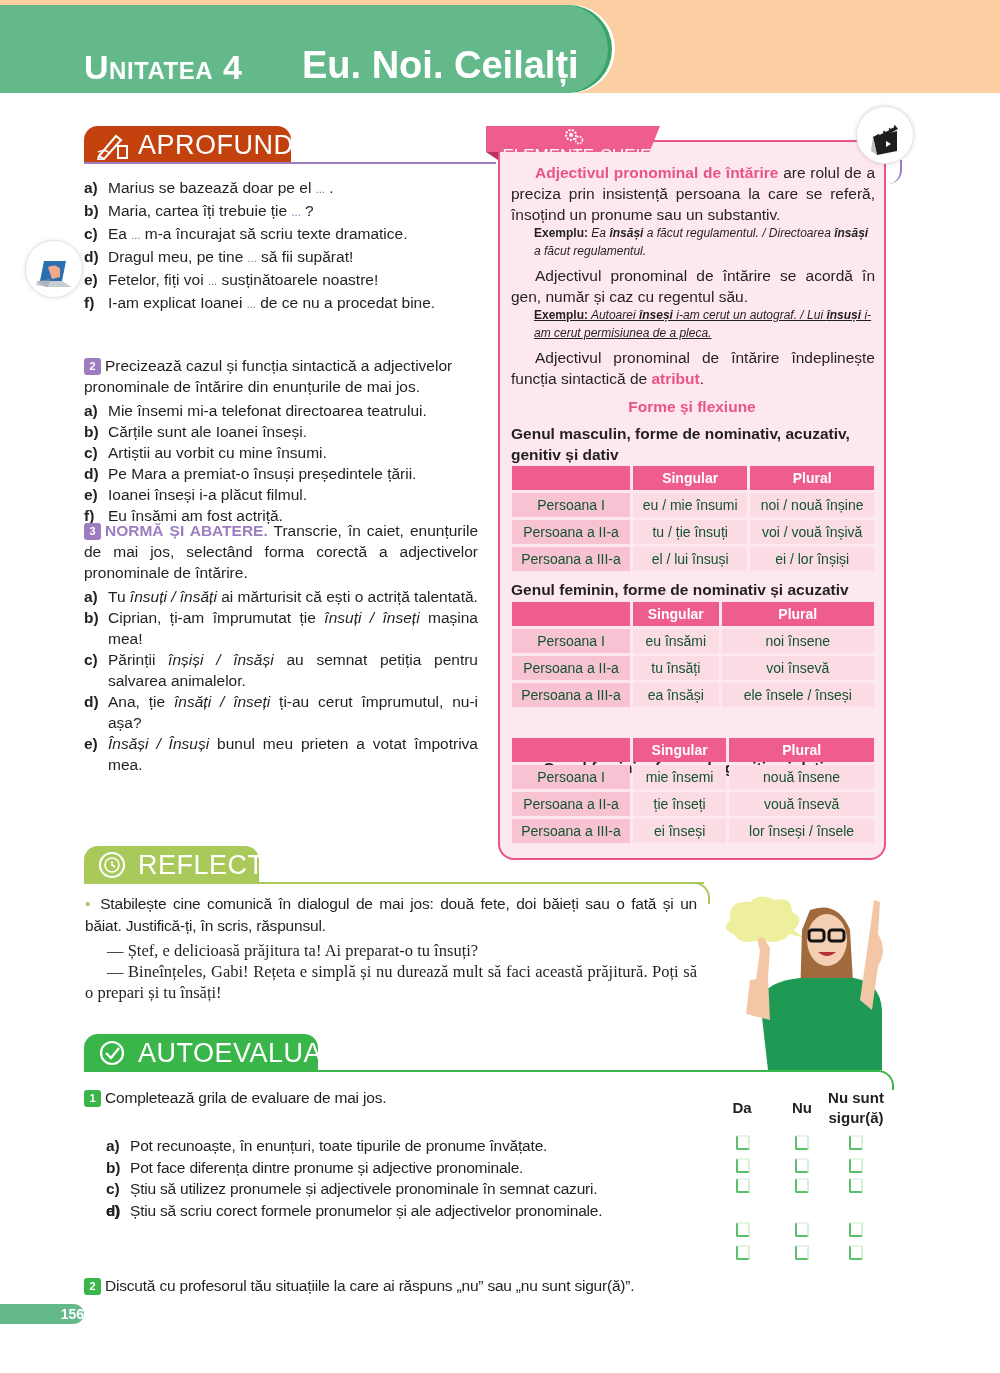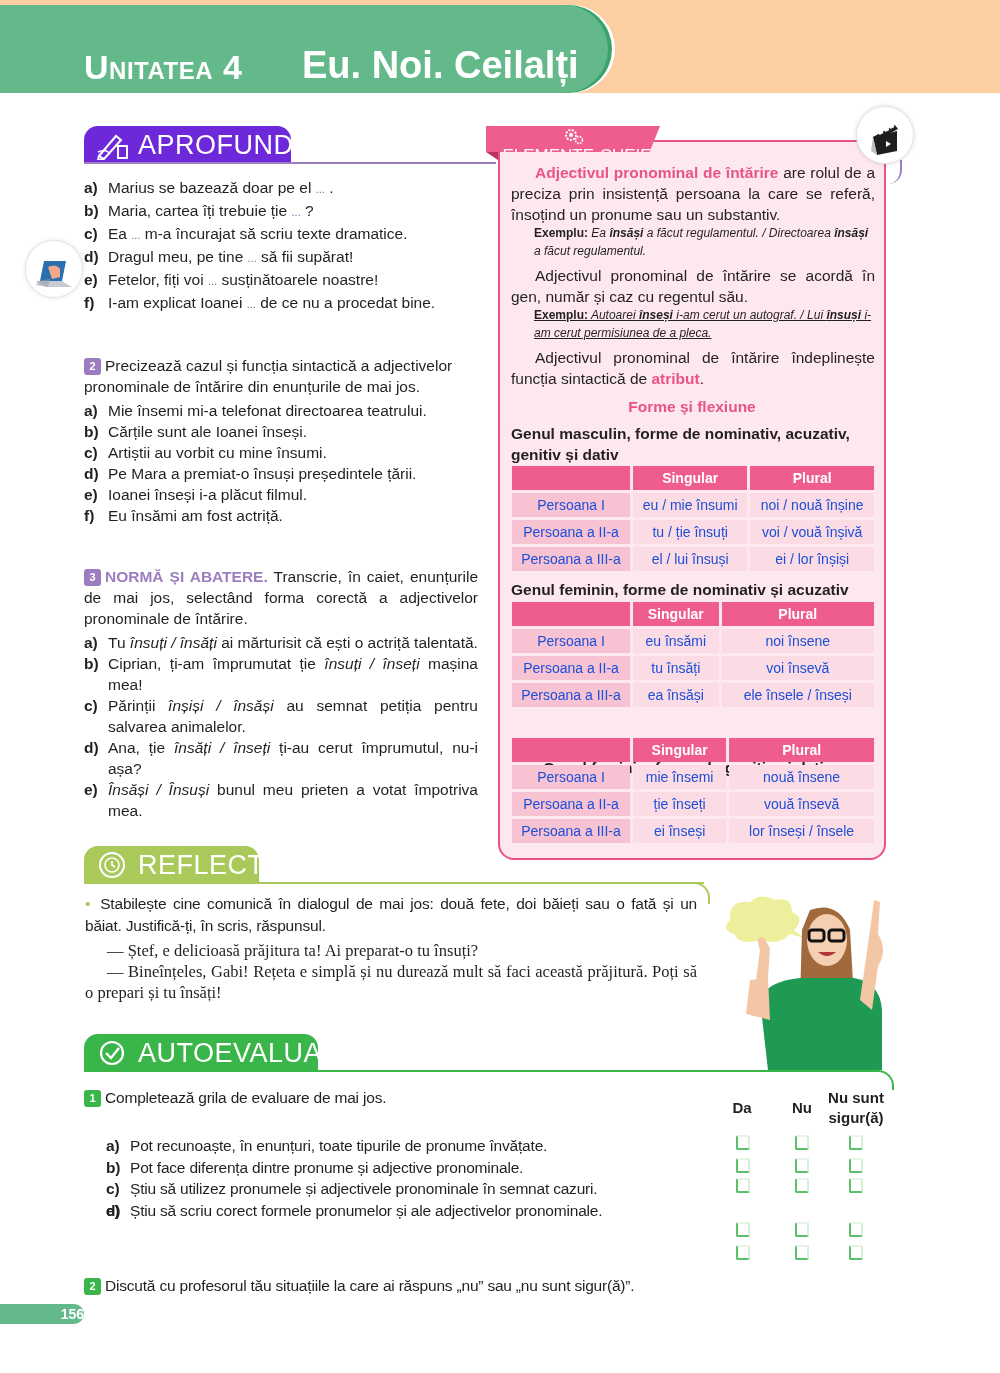--- a/index.html
+++ b/index.html
@@ -14,21 +14,21 @@
     color: #fff; font-size: 34px; letter-spacing: 0.5px; font-variant: small-caps; }
   .unit-title { position: absolute; left: 302px; top: 44px; font-family: "Liberation Sans", sans-serif; font-weight: bold;
     color: #fff; font-size: 38px; }
 
   
   .sec-tab { position: absolute; height: 38px; border-radius: 14px 14px 0 0; color: #fff; display: flex; align-items: center;
     padding-left: 12px; font-family: "Liberation Sans", sans-serif; font-size: 27px; letter-spacing: 0.5px; }
   .sec-tab .ico { width: 34px; height: 30px; margin-right: 8px; display: inline-block; }
   .sec-line { position: absolute; height: 2px; }
 
-  .aprof-tab { left: 84px; top: 126px; width: 207px; background: #6d28d9; }
+  .aprof-tab { left: 84px; top: 126px; width: 207px; background: #c2410c; }
   .aprof-line { left: 84px; top: 162px; width: 412px; background: #9b7dc0; }
 
   
   .txt { position: absolute; font-family: "Liberation Sans", sans-serif; font-size: 15.5px; line-height: 21px; color: #231f20; }
   .num-badge { display: inline-block; width: 17px; height: 17px; border-radius: 3px; color: #fff; font-size: 11px; font-weight: bold;
     text-align: center; line-height: 17px; margin-right: 4px; vertical-align: 1px; }
   .purple { background: #9b7dc0; }
   .green { background: #3ab54a; }
   .items { list-style: none; }
   .items li { position: relative; padding-left: 24px; }
@@ -61,21 +61,21 @@
     line-height: 18px; color: #231f20; }
   .example b { font-weight: bold; }
   .forme-title { position: absolute; left: 498px; width: 388px; top: 398px; text-align: center; color: #e9538a; font-weight: bold;
     font-family: "Liberation Sans", sans-serif; font-size: 15.5px; }
   .tbl-title { position: absolute; left: 511px; width: 366px; font-family: "Liberation Sans", sans-serif; font-weight: bold;
     font-size: 15.5px; line-height: 21px; color: #231f20; }
   table.forms { position: absolute; left: 509px; width: 368px; border-collapse: separate; border-spacing: 3px;
     font-family: "Liberation Sans", sans-serif; font-size: 14px; }
   table.forms th { background: #ef5d8d; color: #fff; font-weight: bold; height: 24px; text-align: center; margin-top: 8px; }
   table.forms th.blank { width: 118px; }
-  table.forms td { height: 24px; text-align: center; background: #fbdbe4; color: #1d4ed8; }
+  table.forms td { height: 24px; text-align: center; background: #fbdbe4; color: #14532d; }
   table.forms td.rowh { background: #f7c3d3; }
 
   
   .refl-tab { left: 84px; top: 846px; width: 175px; background: #a9c95a; }
   .refl-line { left: 84px; top: 882px; width: 620px; background: #a9c95a; }
   .refl-arc { position: absolute; left: 690px; top: 882px; width: 20px; height: 22px; border-top: 2px solid #a9c95a;
     border-right: 2px solid #a9c95a; border-radius: 0 16px 0 0; }
   .dialog { position: absolute; left: 85px; width: 612px; font-family: "Liberation Serif", serif; font-size: 16.5px; line-height: 21px; }
 
   .girl { position: absolute; left: 720px; top: 890px; width: 175px; height: 180px; }
@@ -139,21 +139,21 @@
   <ul class="items" style="margin-top:3px;">
     <li><span class="lt">a)</span><span>Mie însemi mi-a telefonat directoarea teatrului.</span></li>
     <li><span class="lt">b)</span><span>Cărțile sunt ale Ioanei înseși.</span></li>
     <li><span class="lt">c)</span><span>Artiștii au vorbit cu mine însumi.</span></li>
     <li><span class="lt">d)</span><span>Pe Mara a premiat-o însuși președintele țării.</span></li>
     <li><span class="lt">e)</span><span>Ioanei înseși i-a plăcut filmul.</span></li>
     <li><span class="lt">f)</span><span>Eu însămi am fost actriță.</span></li>
   </ul>
 </div>
 
-<div class="txt" style="left:84px; top:566px; width:394px; text-align:justify;">
+<div class="txt" style="left:84px; top:520px; width:394px; text-align:justify;">
   <div><span class="num-badge purple">3</span><span class="accent-purple">NORMĂ ȘI ABATERE.</span><span> Transcrie, în caiet, enunțurile de mai jos, selectând forma corectă a adjectivelor pronominale de întărire.</span></div>
   <ul class="items" style="margin-top:3px;">
     <li><span class="lt">a)</span><span>Tu </span><i>însuți / însăți</i><span> ai mărturisit că ești o actriță talentată.</span></li>
     <li><span class="lt">b)</span><span>Ciprian, ți-am împrumutat ție </span><i>însuți / înseți</i><span> mașina mea!</span></li>
     <li><span class="lt">c)</span><span>Părinții </span><i>înșiși / însăși</i><span> au semnat petiția pentru salvarea animalelor.</span></li>
     <li><span class="lt">d)</span><span>Ana, ție </span><i>însăți / înseți</i><span> ți-au cerut împrumutul, nu-i așa?</span></li>
     <li><span class="lt">e)</span><span></span><i>Însăși / Însuși</i><span> bunul meu prieten a votat împotriva mea.</span></li>
   </ul>
 </div>
 

